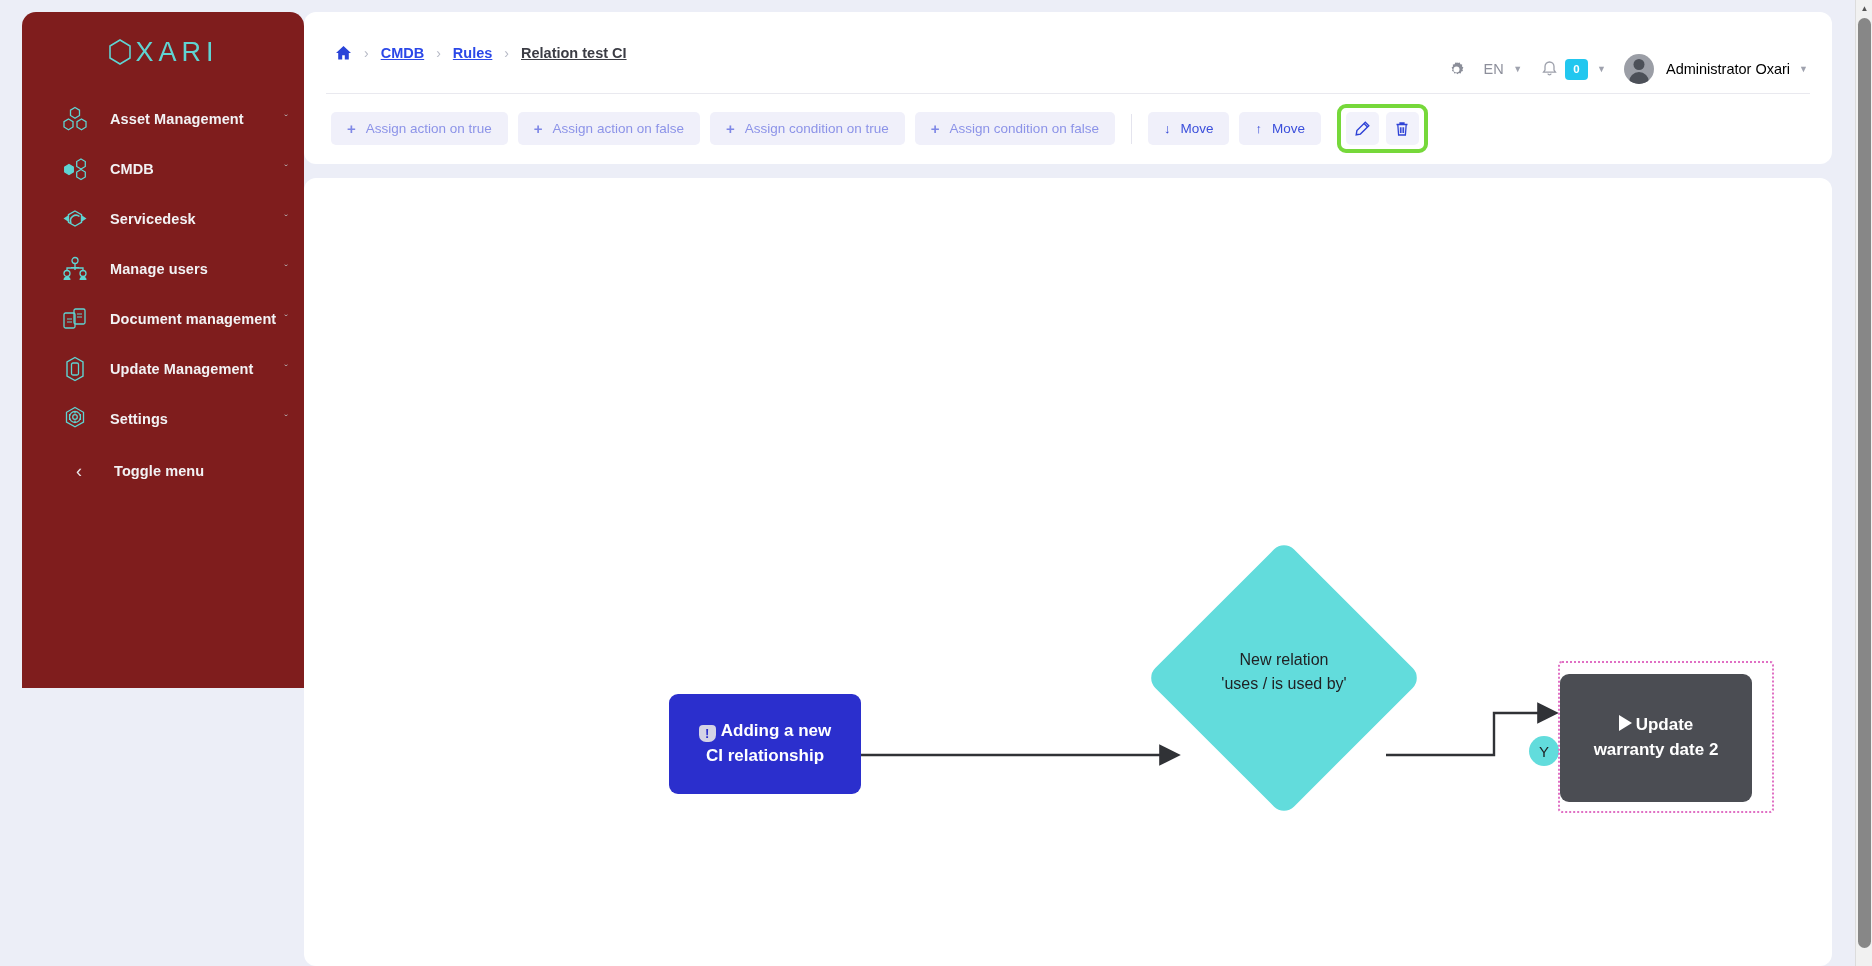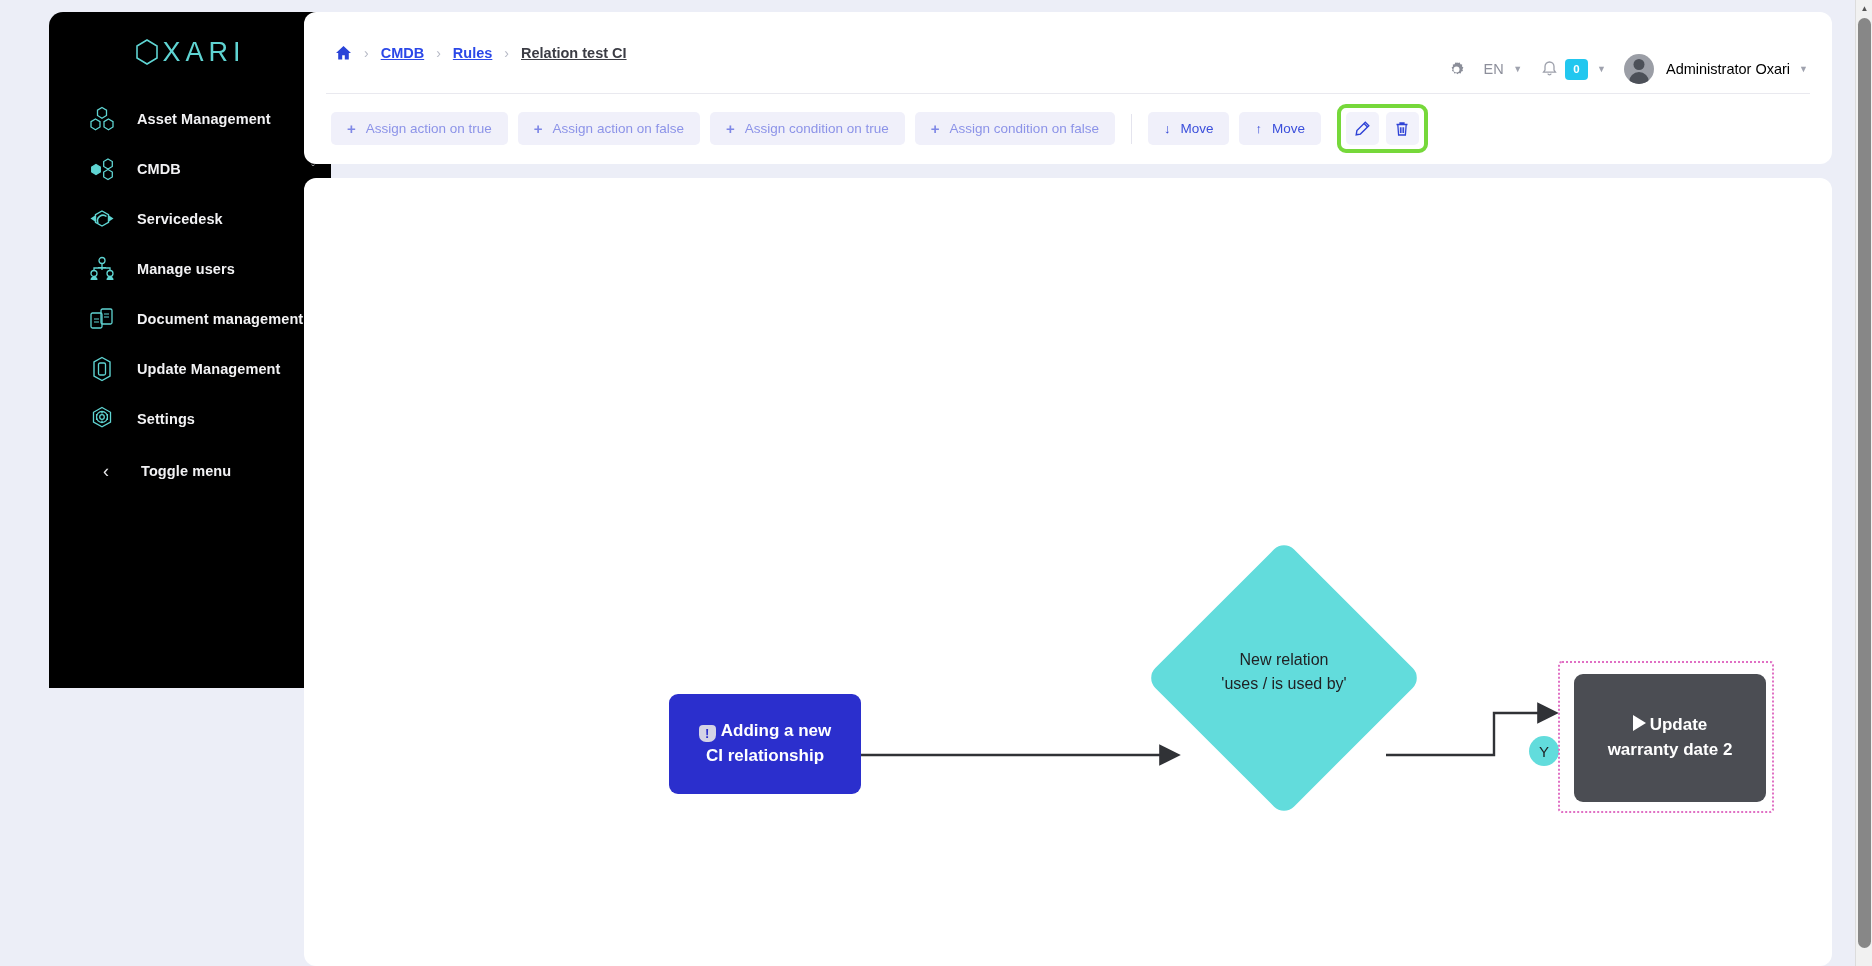--- a/index.html
+++ b/index.html
@@ -14,25 +14,24 @@
     width: 1872px; height: 966px;
     background: #eceef7;
     display: flex;
   }
 
   
   #sidebar {
     position: absolute;
     left: 22px; top: 12px;
     width: 282px; height: 676px;
-    background: #000000;
+    background: #7f1d1d;
     border-radius: 14px 14px 0 0;
     overflow: hidden;
     flex: none;
-    margin-left: 27px;
   }
   .logo-wrap {
     height: 72px;
     display: flex; align-items: center; justify-content: center;
     padding-top: 8px;
   }
   .logo-text {
     color: #5fd4d2;
     font-size: 27px;
     letter-spacing: 5px;
@@ -246,21 +245,21 @@
   }
 
   .node-action-sel {
     left: 1254px; top: 483px;
     width: 216px; height: 152px;
     border: 2px dotted #e070c4;
     border-radius: 4px;
   }
   .node-action {
     position: absolute;
-    left: 14px; top: 11px;
+    left: 0; top: 11px;
     width: 192px; height: 128px;
     background: #4b4d53;
     border-radius: 9px;
     display:flex; align-items:center; justify-content:center;
     text-align:center;
     color:#ffffff;
     font-size: 17px;
     font-weight: 700;
     line-height: 1.45;
     padding: 0 10px;

